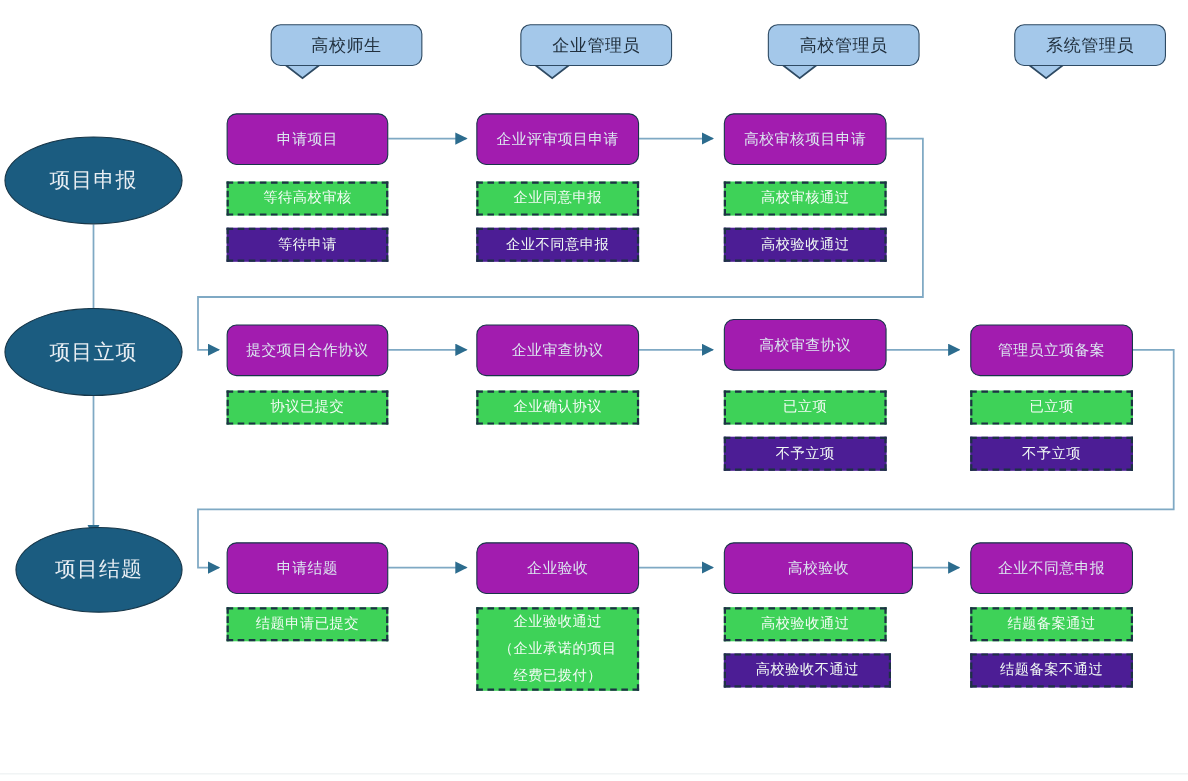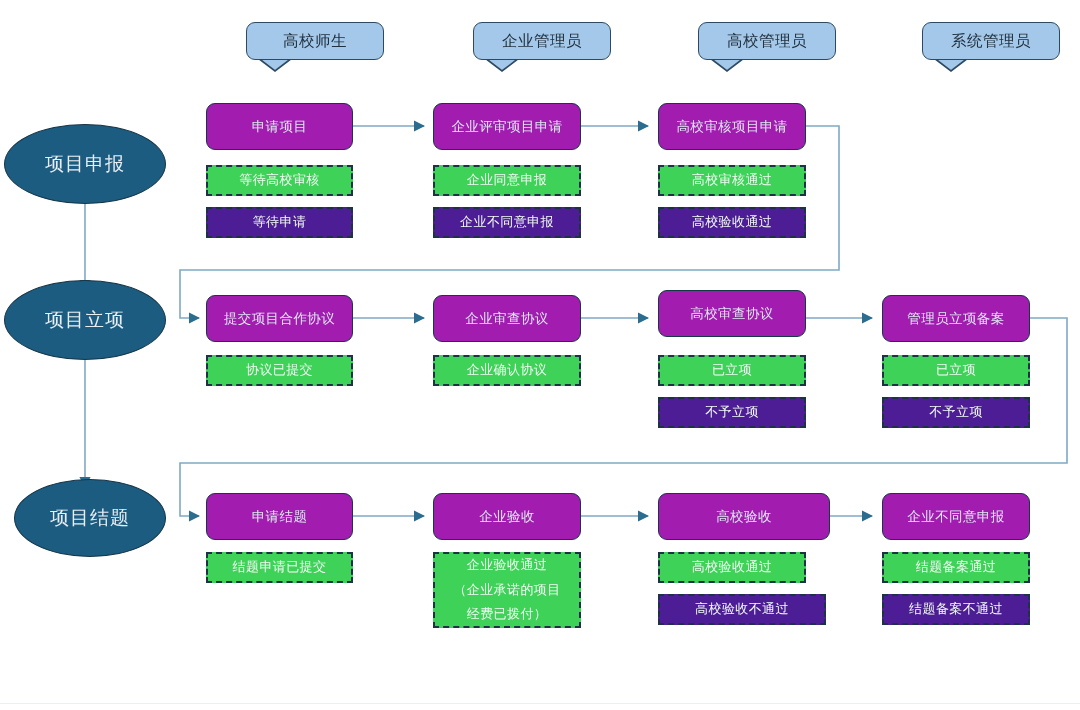--- a/index.html
+++ b/index.html
@@ -241,21 +241,21 @@
 （企业承诺的项目
 经费已拨付）</span>
   </div>
 
   <div class="proc-box" style="left:658px; top:493px; width:172px;">
     <span>高校验收</span>
   </div>
   <div class="status-chip status-ok" style="left:658px; top:552px; width:148px; height:31px;">
     <span>高校验收通过</span>
   </div>
-  <div class="status-chip status-fail" style="left:658px; top:594px; width:168px; height:31px;">
+  <div class="status-chip status-fail" style="left:658px; top:594px; width:152px; height:31px;">
     <span>高校验收不通过</span>
   </div>
 
   <div class="proc-box" style="left:882px; top:493px; width:148px;">
     <span>企业不同意申报</span>
   </div>
   <div class="status-chip status-ok" style="left:882px; top:552px; width:148px; height:31px;">
     <span>结题备案通过</span>
   </div>
   <div class="status-chip status-fail" style="left:882px; top:594px; width:148px; height:31px;">

